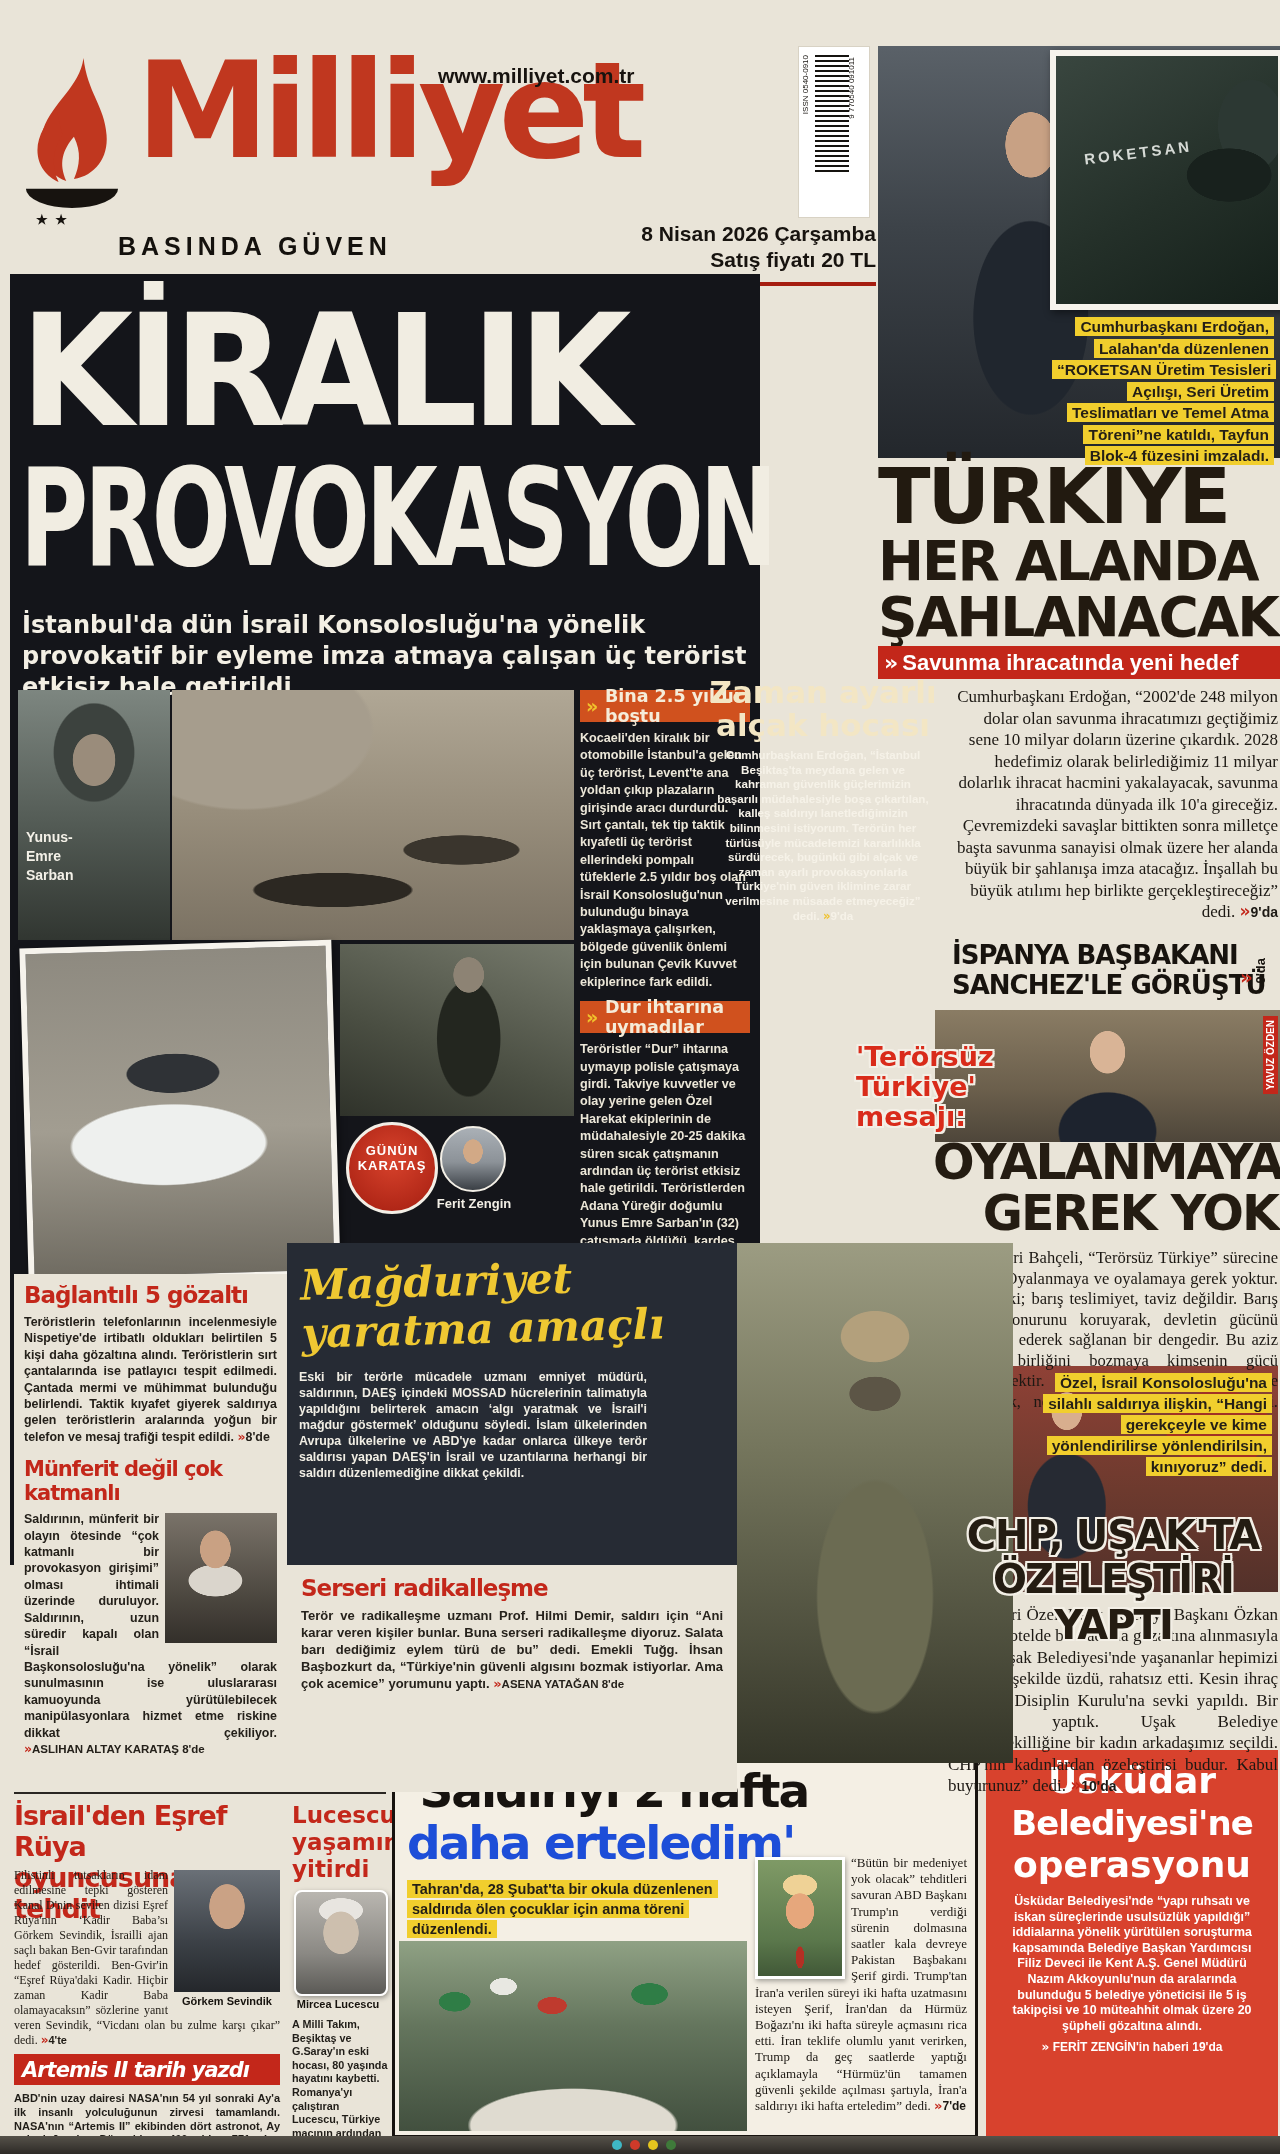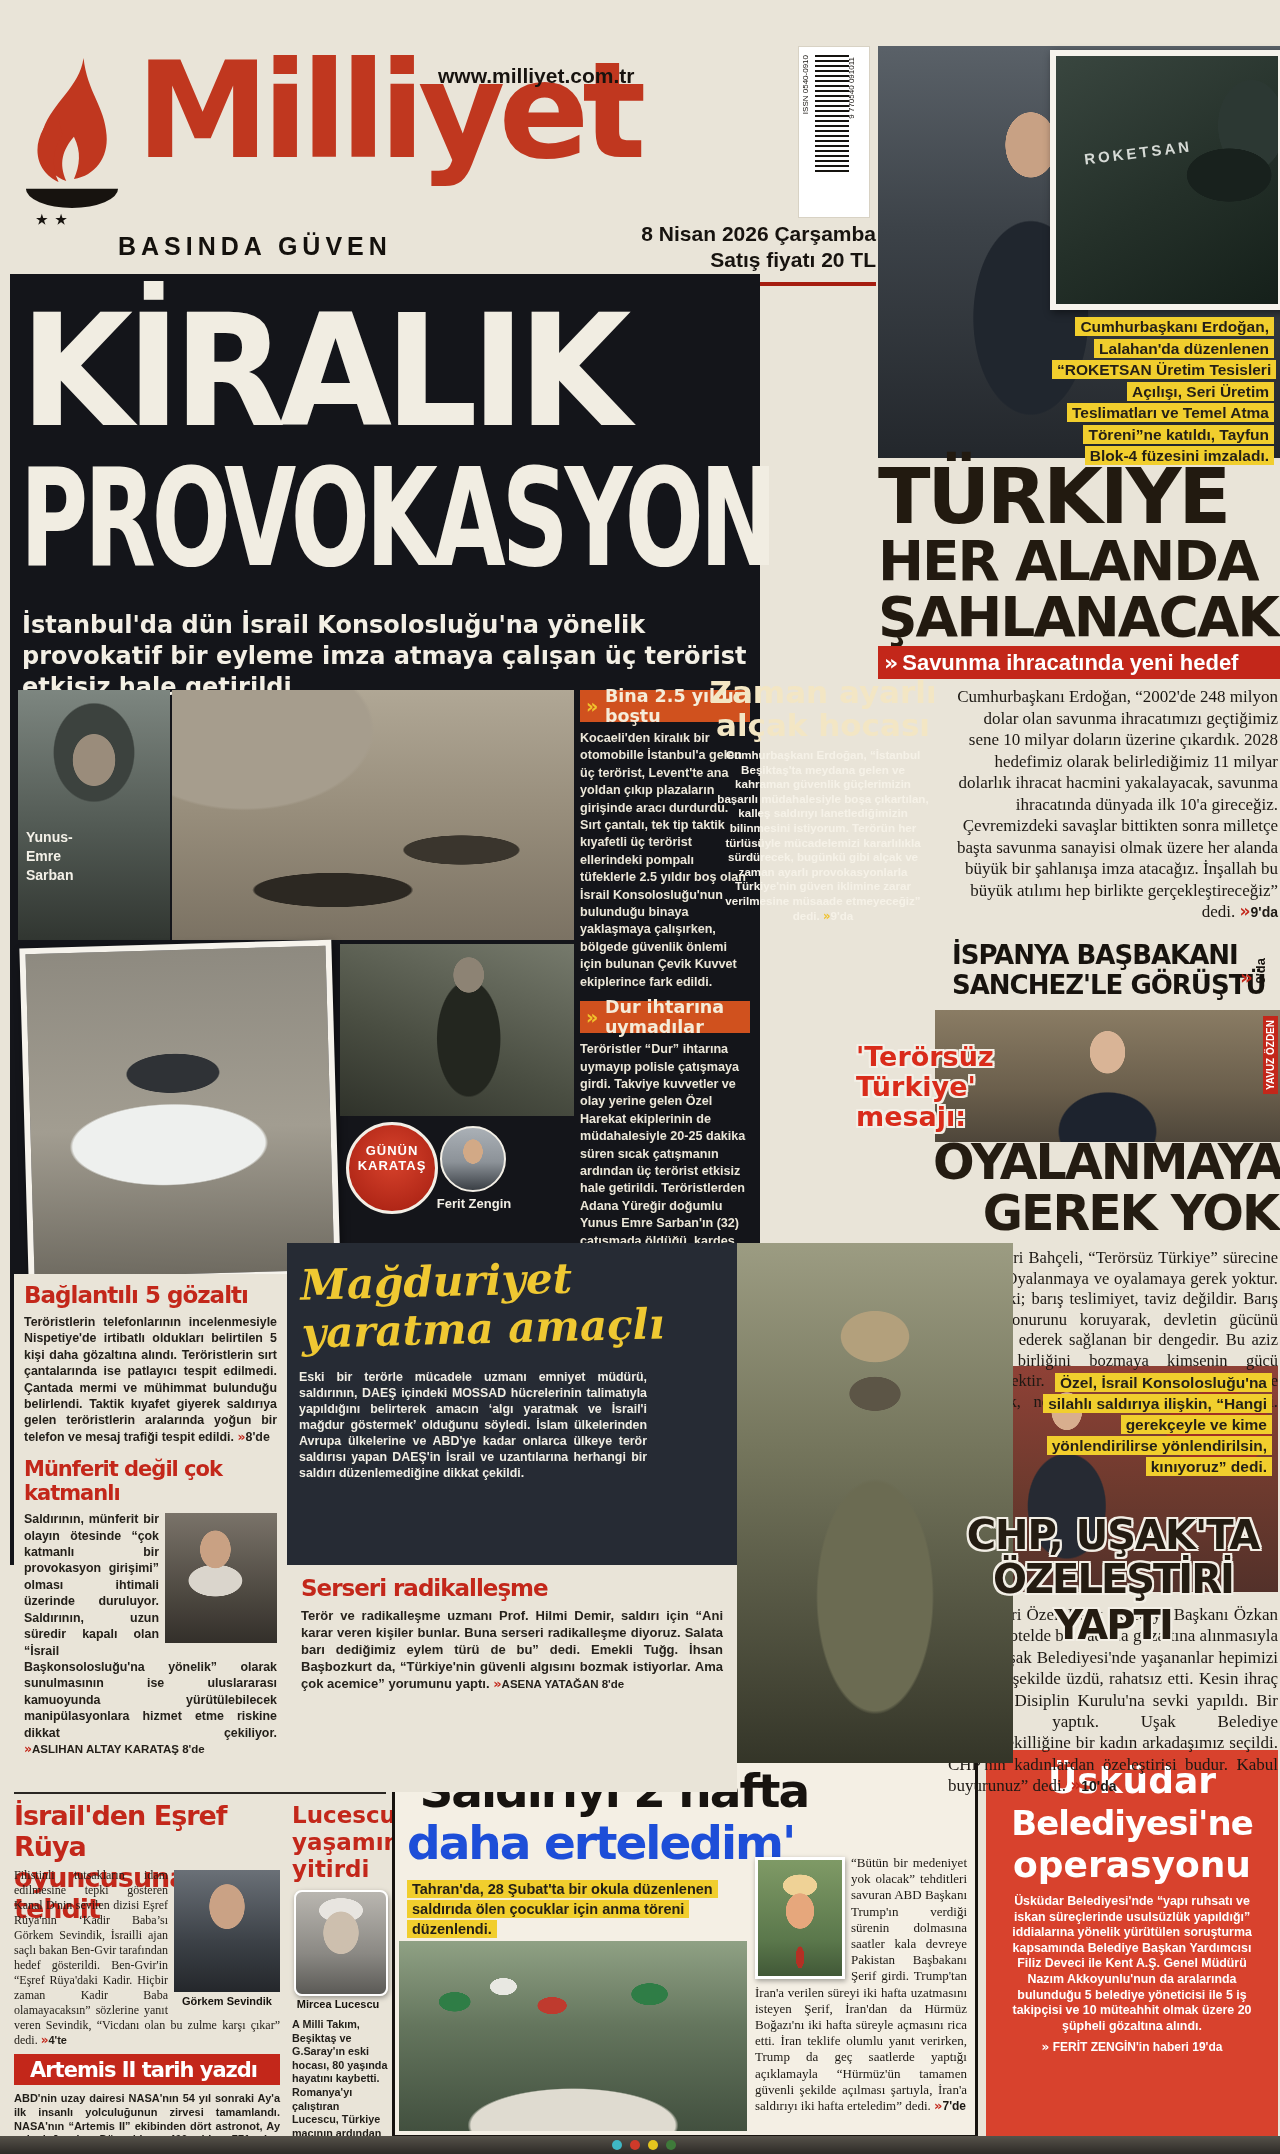--- a/index.html
+++ b/index.html
@@ -258,21 +258,21 @@
     <div style="font-size:27px;line-height:31px;letter-spacing:-1px;">oyuncusuna tehdit</div>
   </div>
   <div class="abs ser" style="left:14px;top:1868px;width:266px;font-size:12px;line-height:15px;text-align:justify;color:#201c16;">
     <span class="abs" style="position:relative;float:right;width:106px;margin:2px 0 2px 6px;display:block;">
       <span class="ph ph-sevindik" style="position:relative;display:block;width:106px;height:122px;"></span>
       <span class="sb" style="display:block;text-align:center;font-size:11px;margin-top:2px;color:#17130e;">Görkem Sevindik</span>
     </span>
     <span>Filistinli tutsakların idam edilmesine tepki gösteren Kanal D'nin sevilen dizisi Eşref Rüya'nın ‘Kadir Baba’sı Görkem Sevindik, İsrailli ajan saçlı bakan Ben-Gvir tarafından hedef gösterildi. Ben-Gvir'in “Eşref Rüya'daki Kadir. Hiçbir zaman Kadir Baba olamayacaksın” sözlerine yanıt veren Sevindik, “Vicdanı olan bu zulme karşı çıkar” dedi.</span>
     <span class="pref"><span class="chev chev-red">»</span><span class="sb" style="font-size:11px;">4'te</span></span>
   </div>
-  <div class="abs" style="left:14px;top:2054px;width:266px;height:31px;background:#c3271a;display:flex;align-items:center;padding-left:16px;box-sizing:border-box;">
+  <div class="abs" style="left:14px;top:2054px;width:266px;height:31px;background:#c3271a;display:flex;align-items:center;padding-left:8px;box-sizing:border-box;font-style:italic;">
     <span class="hl" style="color:#fff;font-size:21px;letter-spacing:-1px;">Artemis II tarih yazdı</span>
   </div>
   <div class="abs sb" style="left:14px;top:2092px;width:266px;font-size:11px;line-height:13.8px;text-align:justify;color:#201d18;">
     <span>ABD'nin uzay dairesi NASA'nın 54 yıl sonraki Ay'a ilk insanlı yolculuğunun zirvesi tamamlandı. NASA'nın “Artemis II” ekibinden dört astronot, Ay yolculuğunda Dünya'dan 406 bin 771 km uzaklaşarak rekor kırdılar ve Ay'ın arka yüzünü gören ilk insanlar oldular. Artemis II ekibi cuma günü Dünya'ya inecek.</span>
     
   </div>
 
   <div class="abs hl" style="left:292px;top:1802px;width:96px;color:#c3271a;">
     <div style="font-size:23px;line-height:27px;">Lucescu</div>
     <div style="font-size:23px;line-height:27px;">yaşamını</div>

